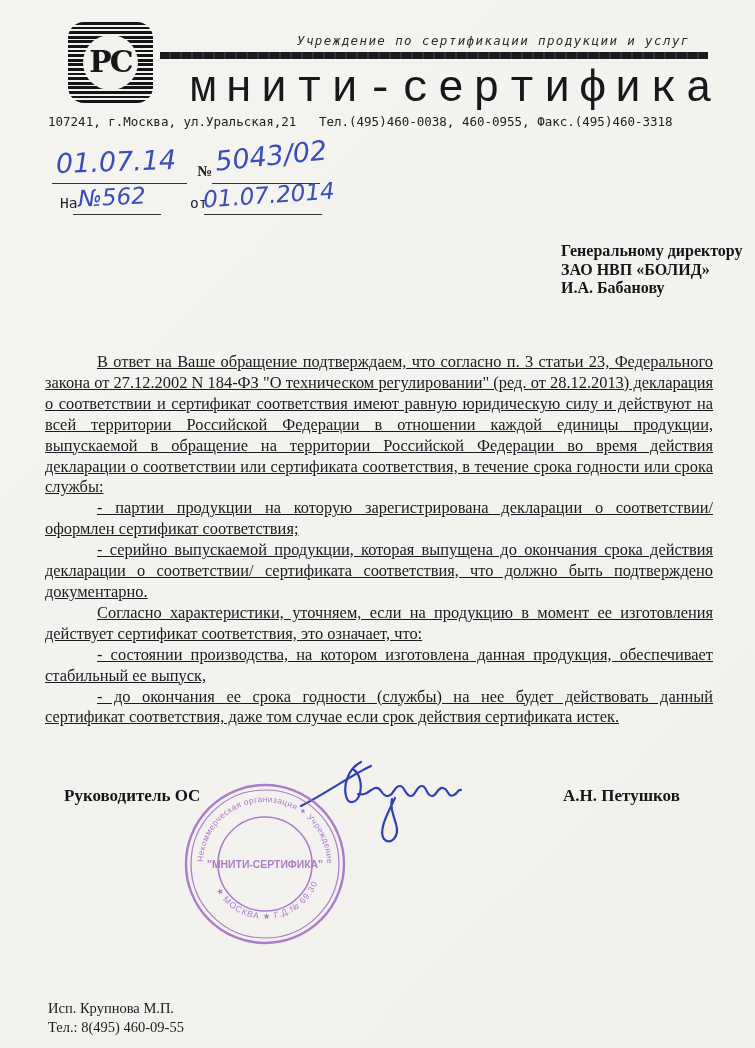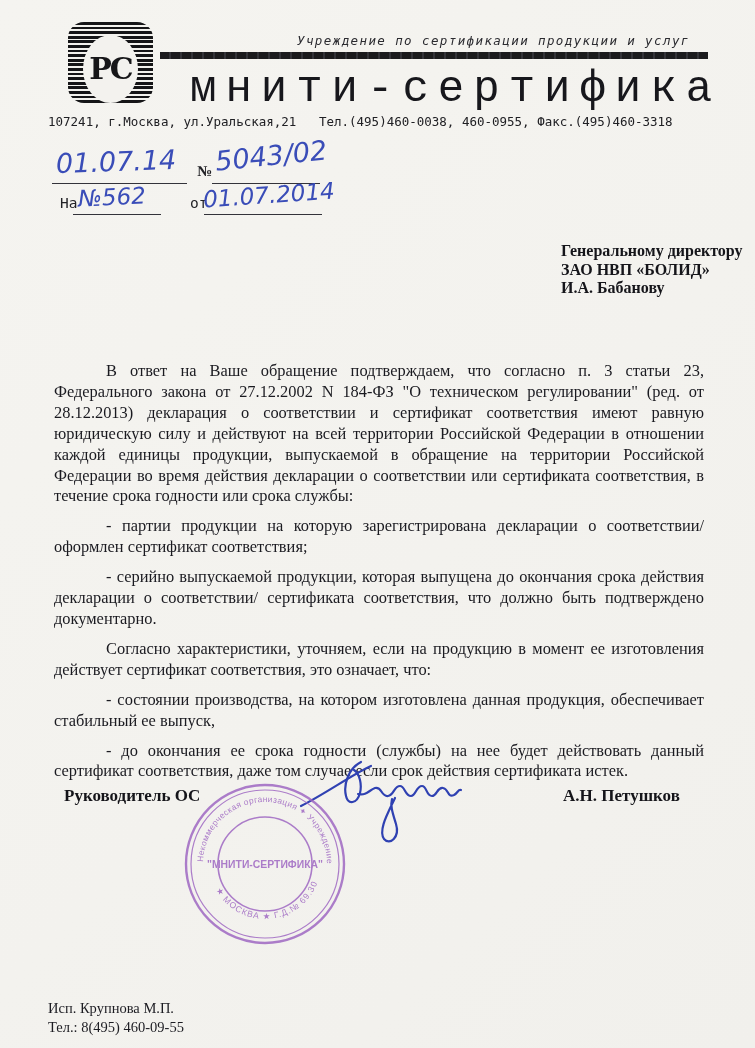--- a/index.html
+++ b/index.html
@@ -11,21 +11,21 @@
     color:#1d1d22;
     overflow:hidden;
   }
   
   .logo {
     position:absolute; left:68px; top:22px; width:85px; height:81px;
     border-radius:16px;
     background:repeating-linear-gradient(180deg,#151517 0 2.8px, #f3f2ee 2.8px 4.6px);
   }
   .logo-circle {
-    position:absolute; left:15px; top:13px; width:55px; height:68px;
+    position:absolute; left:15px; top:13px; width:55px; height:55px;
     border-radius:50%; background:#f3f2ee;
     display:flex; align-items:center; justify-content:center;
   }
   .logo-letters {
     font-family:"DejaVu Serif", serif; font-weight:bold; font-size:30px;
     color:#161618; letter-spacing:-2px; transform:translateY(-1px);
   }
   .tagline {
     position:absolute; left:297px; top:33px;
     font-family:"DejaVu Sans Mono", monospace; font-style:italic;
@@ -56,21 +56,21 @@
   
   .recipient {
     position:absolute; left:537px; top:242px; width:200px;
     font-weight:bold; font-size:16px; line-height:18.6px; color:#15151a;margin-left:24px;
   }
   
   .body-text {
     position:absolute; left:45px; top:352px; width:668px;
     font-size:16.4px; line-height:20.9px; text-align:justify; color:#1a1a20;
   }
-  .body-text p { margin:9px; text-indent:52px; }
+  .body-text p { margin:0; text-indent:52px;text-decoration:underline; }
   
   .signer-title { position:absolute; left:64px; top:786px; font-weight:bold; font-size:17px; color:#15151a; }
   .signer-name  { position:absolute; left:563px; top:786px; font-weight:bold; font-size:17px; color:#15151a; }
   .signature-svg { position:absolute; left:295px; top:750px; }
   .stamp-svg { position:absolute; left:182px; top:781px; opacity:0.82; }
   
   .footer {
     position:absolute; left:48px; top:975px;
     font-size:14.5px; line-height:18.5px; color:#1c1c22;margin-top:24px;
   }

